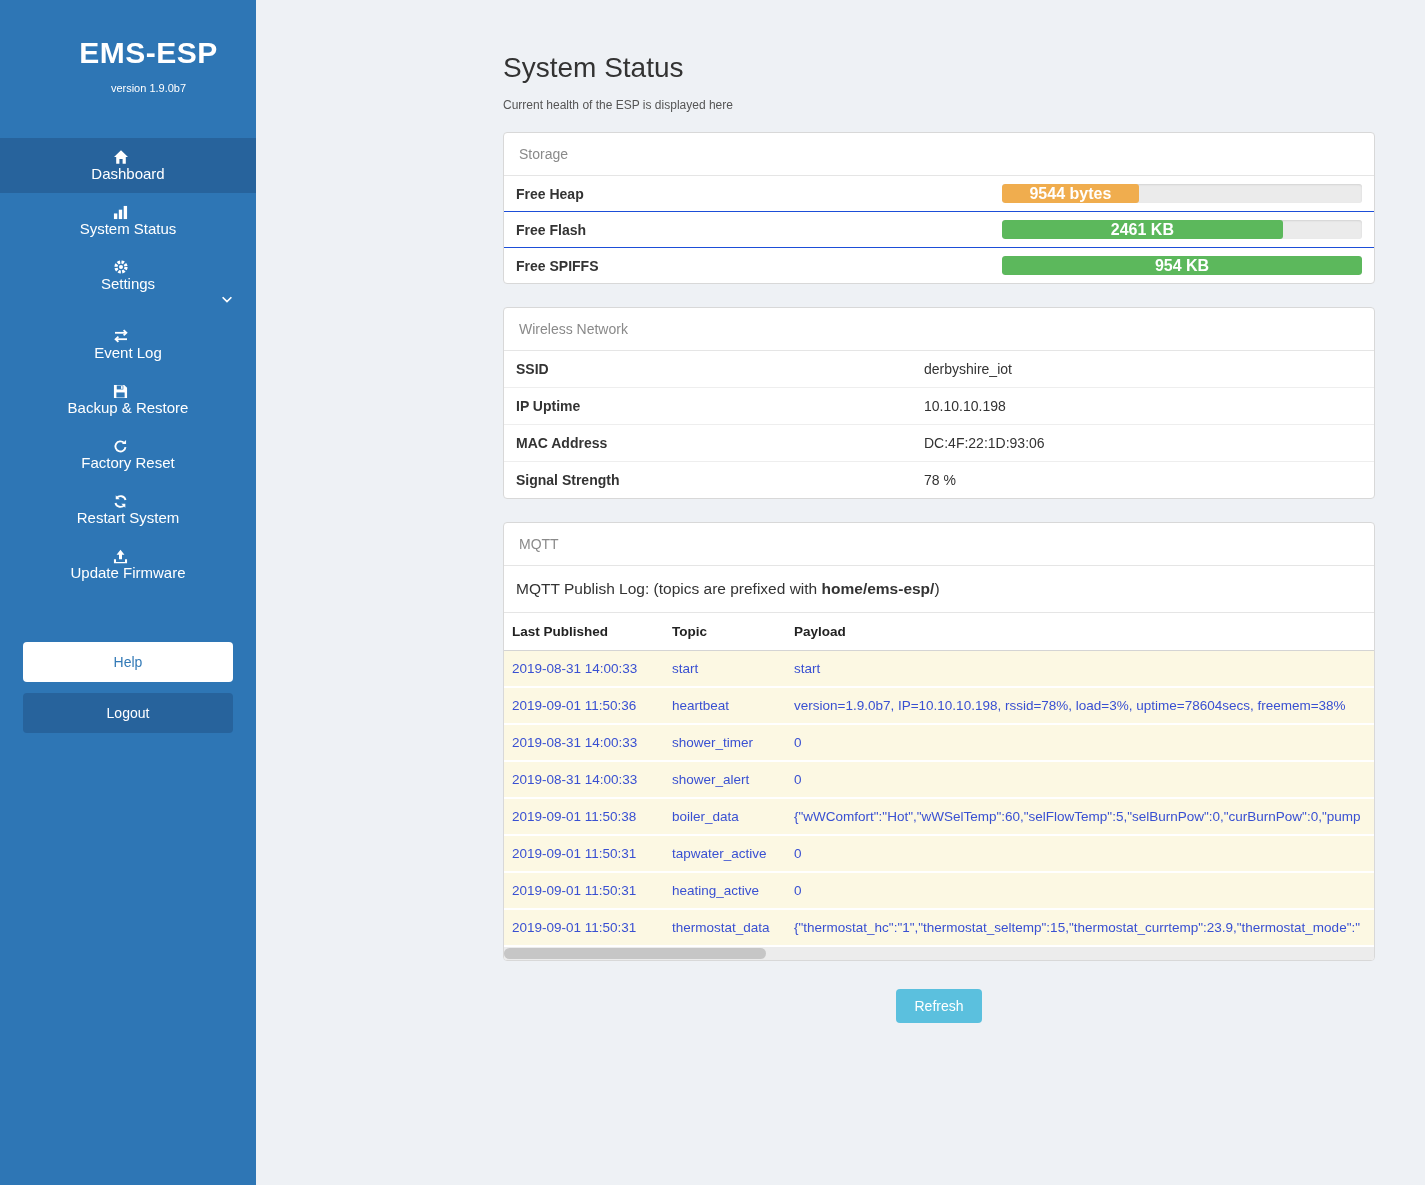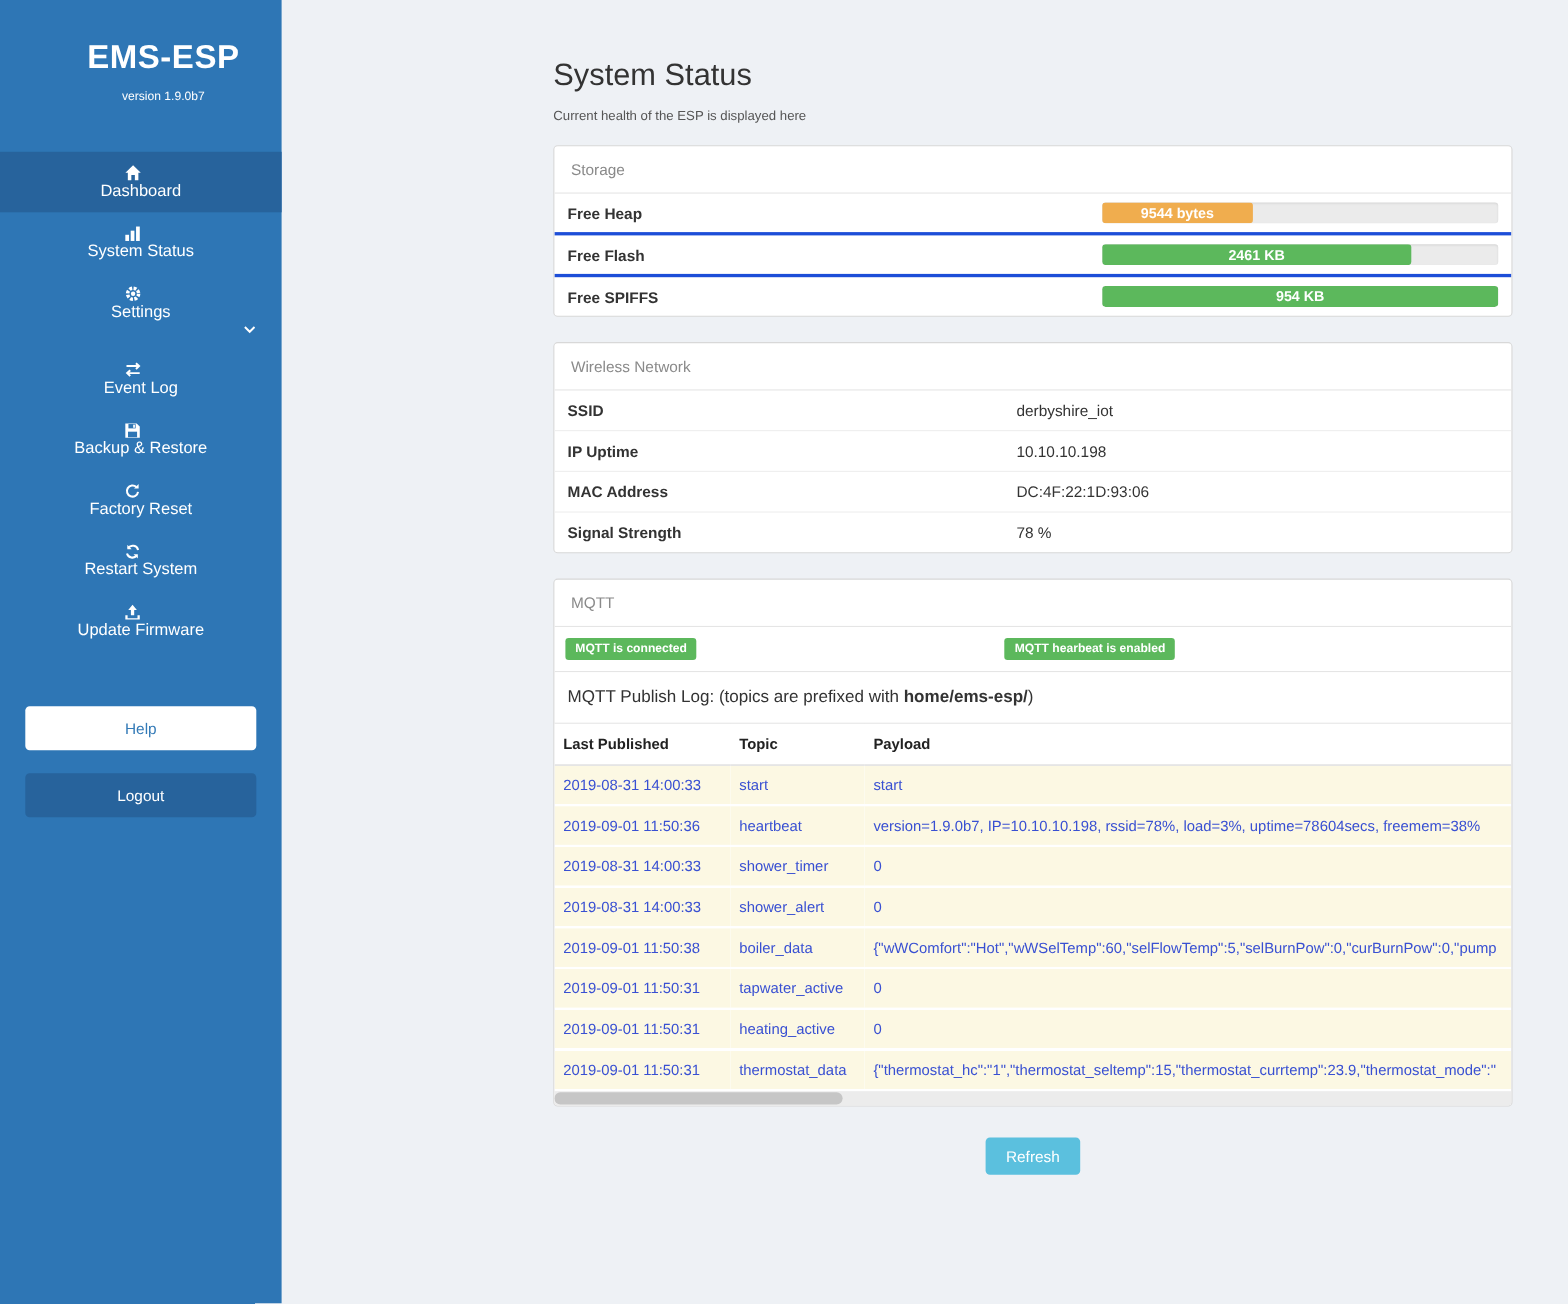--- a/index.html
+++ b/index.html
@@ -24,21 +24,21 @@
   .brand-version { font-size:11px; margin-top:12px; }
   .nav { margin-top:44px; }
   .nav-item {
     display:flex; align-items:center;
     padding:11px 22px; font-size:15px;
     cursor:pointer; position:relative;flex-direction:column;
   }
   .nav-item.active { background:#27639c; }
   .nav-icon { width:18px; height:16px; margin-right:15px; display:inline-flex; align-items:center; justify-content:center; flex-shrink:0; }
   .nav-chevron { margin-left:auto; width:14px; height:14px; display:inline-flex; }
-  .side-buttons { margin-top:50px; display:flex; flex-direction:column; align-items:center; gap:21px; }
+  .side-buttons { margin-top:50px; display:flex; flex-direction:column; align-items:center; gap:11px; }
   .btn-help {
     width:210px; padding:12px 0; text-align:center;
     background:#fff; color:#337ab7; border:none; border-radius:4px;
     font-size:14px; font-family:inherit; cursor:pointer;
   }
   .btn-logout {
     width:210px; padding:12px 0; text-align:center;
     background:#27639c; color:#fff; border:none; border-radius:4px;
     font-size:14px; font-family:inherit; cursor:pointer;
   }
@@ -59,30 +59,30 @@
   .panel-header {
     padding:13px 15px; font-size:14px; color:#8a8a8a;
     border-bottom:1px solid #e5e5e5;
   }
   .kv-row { display:flex; padding:10px 12px; border-bottom:1px solid #eee; font-size:14px; align-items:center; }
   .kv-row:last-child { border-bottom:none; }
   .kv-label { width:252px; font-weight:bold; color:#333; flex-shrink:0; }
   .panel-wireless .kv-label { width:408px; }
   .kv-value { color:#333; }
 
-  .bar-row { display:flex; align-items:center; padding:8px 12px; border-bottom:3px solid #1d4ed8; font-size:14px; }
+  .bar-row { display:flex; align-items:center; padding:8px 12px; border-bottom:1px solid #1d4ed8; font-size:14px; }
   .bar-row:last-child { border-bottom:none; }
   .bar-row .kv-label { flex:1; }
   .bar-track {
     width:360px; height:19px; background:#ebebeb; border-radius:3px;
     box-shadow: inset 0 1px 2px rgba(0,0,0,.1); overflow:hidden;
   }
   .bar-fill {
     height:100%; border-radius:3px; color:#fff;
-    font-size:13px; font-weight:bold;
+    font-size:16px; font-weight:bold;
     display:flex; align-items:center; justify-content:center;
     white-space:nowrap;
   }
 
   .badges-row { display:flex; align-items:center; padding:10px 10px; border-bottom:1px solid #e5e5e5; }
   .badge {
     background:#5cb85c; color:#fff; font-size:11px; font-weight:bold;
     padding:4px 9px; border-radius:3px; white-space:nowrap;
   }
   .badge + .badge { margin-left:280px; }
@@ -264,24 +264,20 @@
         </div>
         <div class="kv-row">
           <span class="kv-label">Signal Strength</span>
           <span class="kv-value">78 %</span>
         </div>
       </section>
 
       <section class="panel">
         <div class="panel-header">MQTT</div>
 
-        <div class="badges-row">
-          <span class="badge">MQTT is connected</span>
-          <span class="badge">MQTT hearbeat is enabled</span>
-        </div>
 
         <div class="log-title">
           <span>MQTT Publish Log: (topics are prefixed with </span><b>home/ems-esp/</b><span>)</span>
         </div>
 
         <div class="table-wrap">
           <table class="mqtt-table">
             <colgroup>
                 <col style="width:160px">
                 <col style="width:122px">

